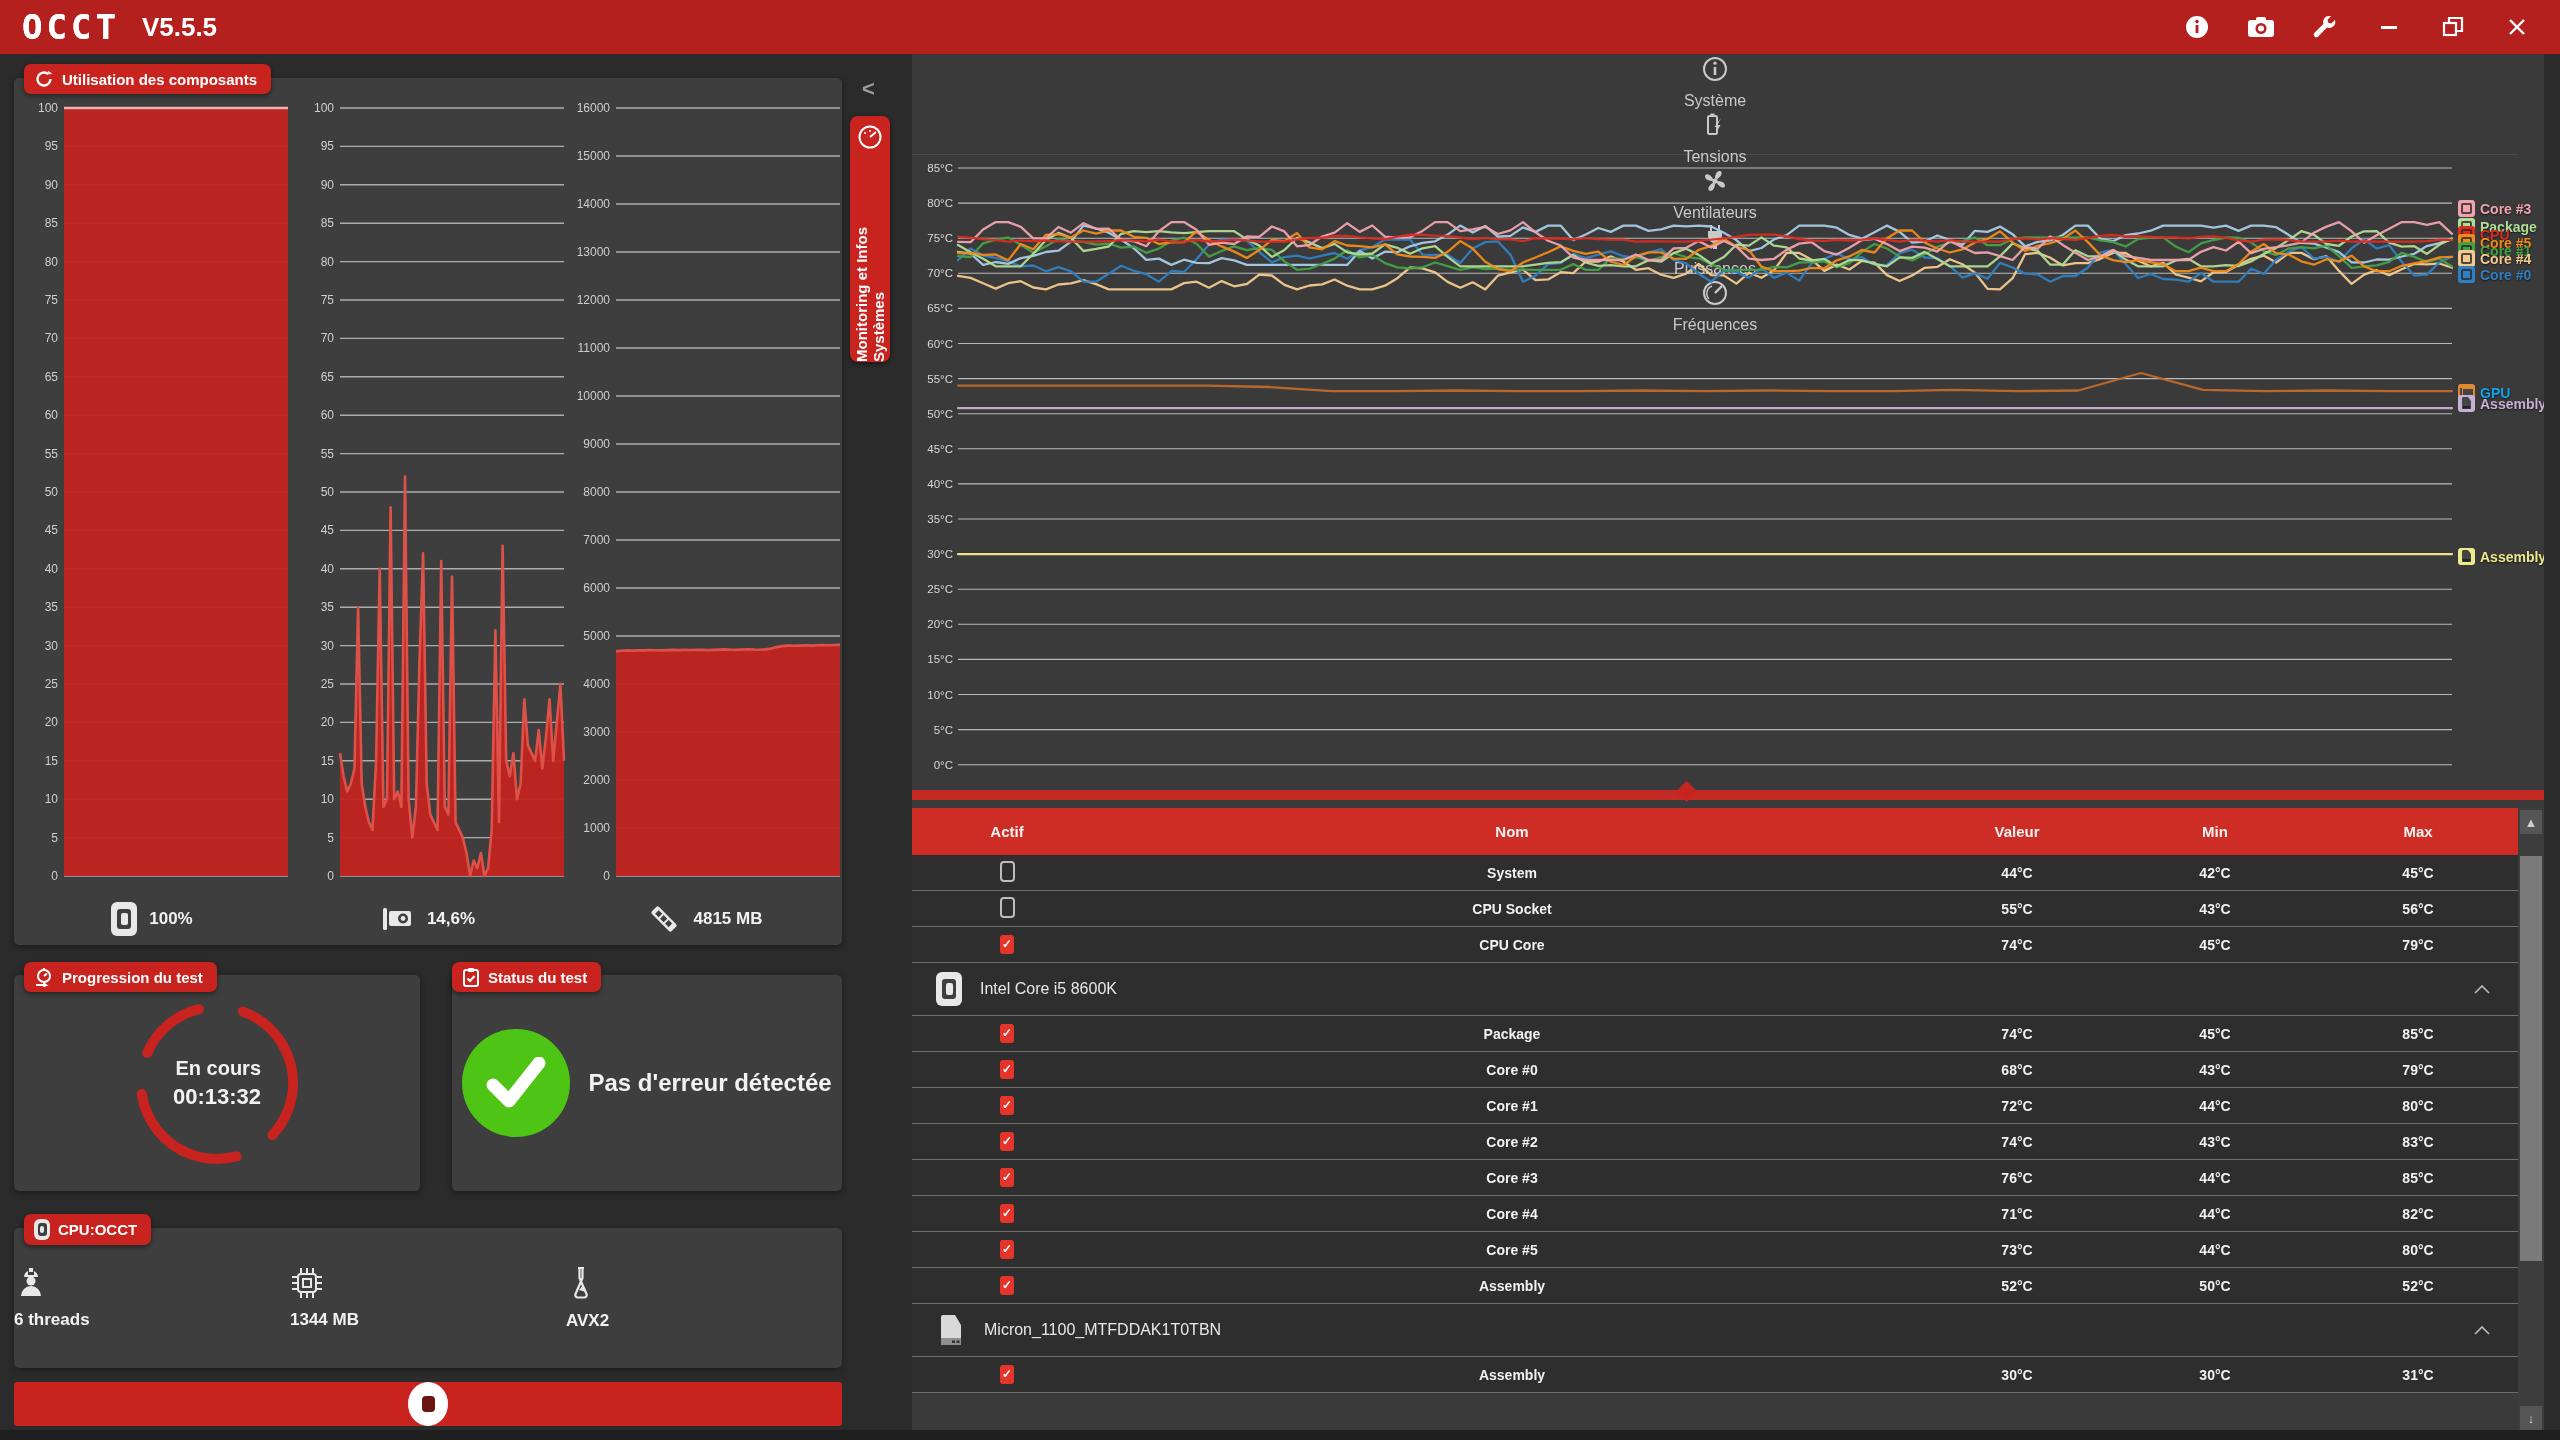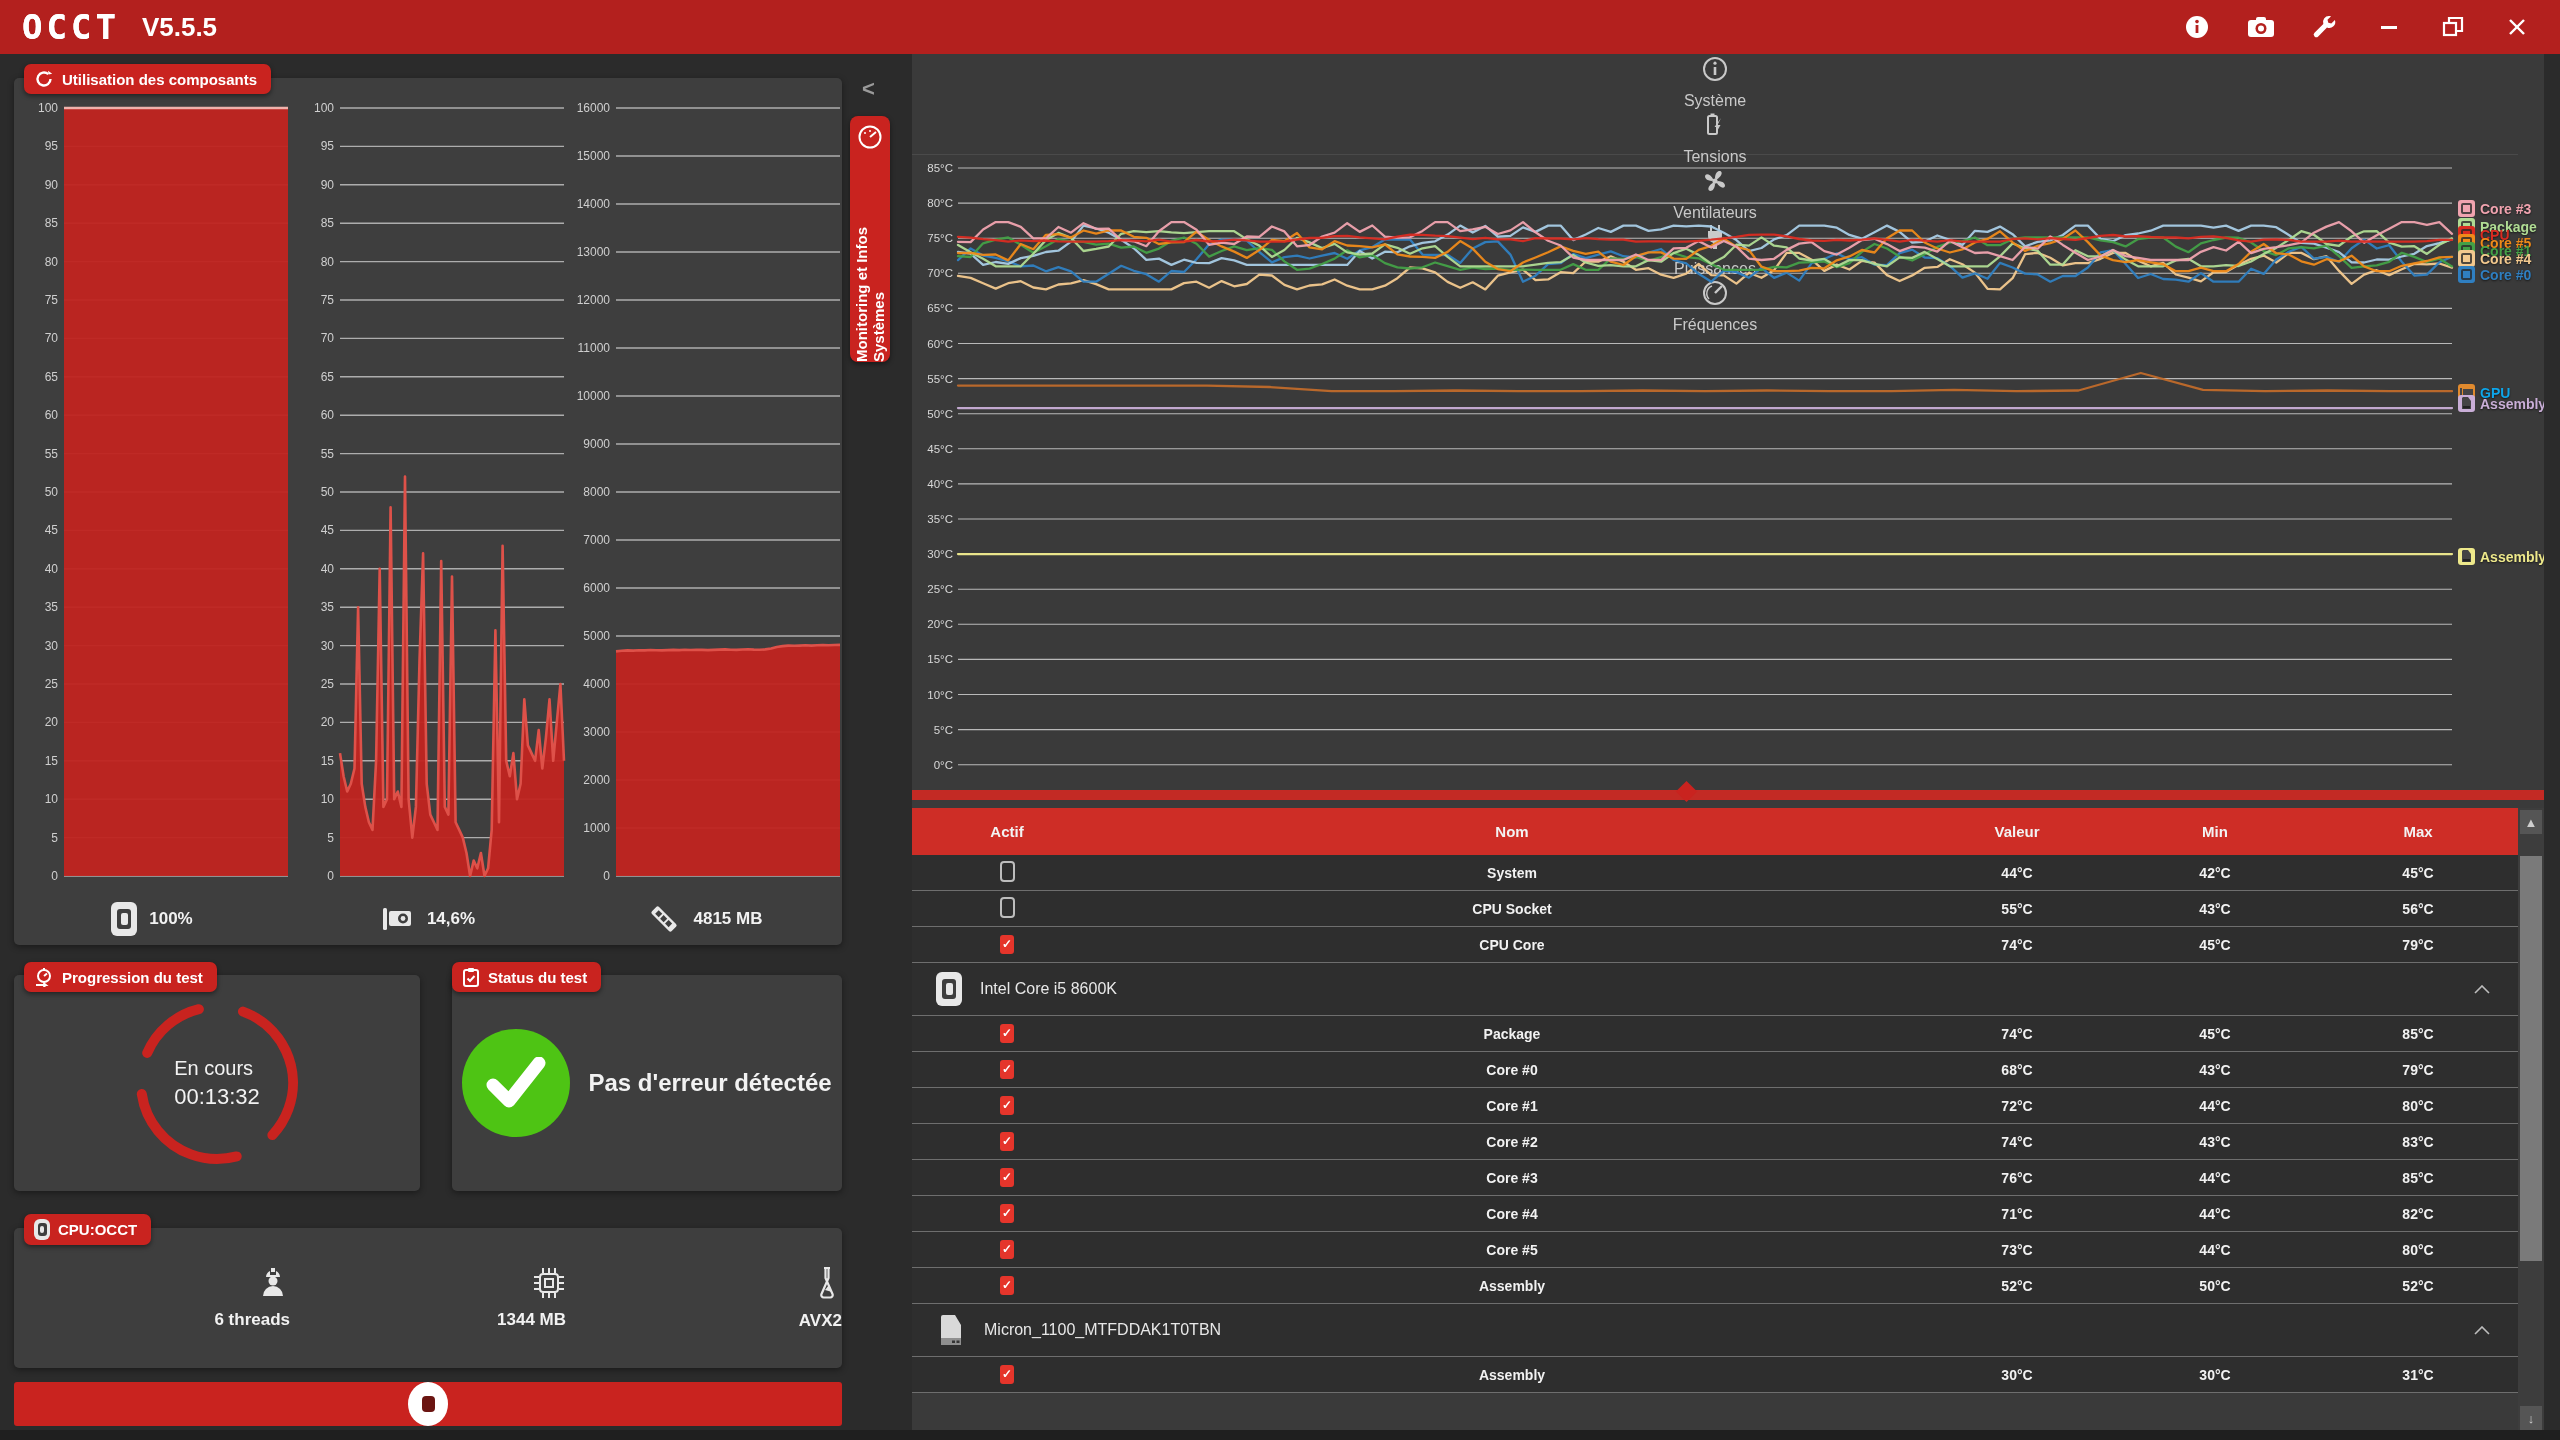--- a/index.html
+++ b/index.html
@@ -16,29 +16,29 @@
   .card{position:absolute;background:#3e3e3e;border-radius:5px;box-shadow:0 2px 6px rgba(0,0,0,.4);}
   .badge{position:absolute;background:#c9231f;border-radius:7px;display:flex;align-items:center;gap:8px;
          padding:5px 14px 5px 10px;font-size:15px;font-weight:bold;color:#fff;z-index:5;
          box-shadow:0 2px 5px rgba(0,0,0,.45);}
   
   #usage-charts{position:absolute;left:6px;top:16px;display:flex;}
   #usage-metrics{position:absolute;left:0;bottom:8px;width:100%;display:flex;}
   .metric{flex:1;display:flex;align-items:center;justify-content:center;gap:12px;font-size:17px;font-weight:bold;}
   
   #progress-wrap{position:absolute;left:0;top:0;width:100%;height:100%;display:flex;align-items:center;justify-content:center;}
-  #progress-text{position:absolute;text-align:left;font-weight:normal;}
+  #progress-text{position:absolute;text-align:right;font-weight:bold;}
   #progress-state{font-size:20px;}
   #progress-time{font-size:22px;margin-top:4px;}
   #status-wrap{position:absolute;left:0;top:0;width:100%;height:100%;display:flex;flex-direction:row;align-items:center;justify-content:center;gap:18px;}
   #check-circle{width:108px;height:108px;border-radius:50%;background:#4ec414;display:flex;align-items:center;justify-content:center;}
   #status-msg{font-size:24px;font-weight:bold;}
   
   #test-items{position:absolute;left:0;top:0;width:100%;height:100%;display:flex;align-items:center;}
-  .test-item{flex:1;display:flex;flex-direction:column;align-items:flex-end;gap:10px;font-size:17px;font-weight:bold;}
+  .test-item{flex:1;display:flex;flex-direction:column;align-items:flex-start;gap:10px;font-size:17px;font-weight:bold;}
   
   #stop-btn{position:absolute;left:14px;top:1382px;width:828px;height:44px;background:#c9231f;border-radius:3px;
             display:flex;align-items:center;justify-content:center;cursor:pointer;}
   #stop-glyph{width:40px;height:44px;background:#fff;border-radius:50%;display:flex;align-items:center;justify-content:center;}
   #stop-glyph div{width:13px;height:16px;background:#6b1512;border-radius:4px;}
   
   #collapse-chev{position:absolute;left:862px;top:76px;font-size:22px;color:#9a9a9a;cursor:pointer;font-weight:bold;}
   #monitor-tab{position:absolute;left:850px;top:116px;width:40px;height:238px;background:#c9231f;border-radius:8px;
                display:flex;flex-direction:column;align-items:center;padding-top:8px;cursor:pointer;z-index:4;
                box-shadow:0 2px 5px rgba(0,0,0,.45);}

